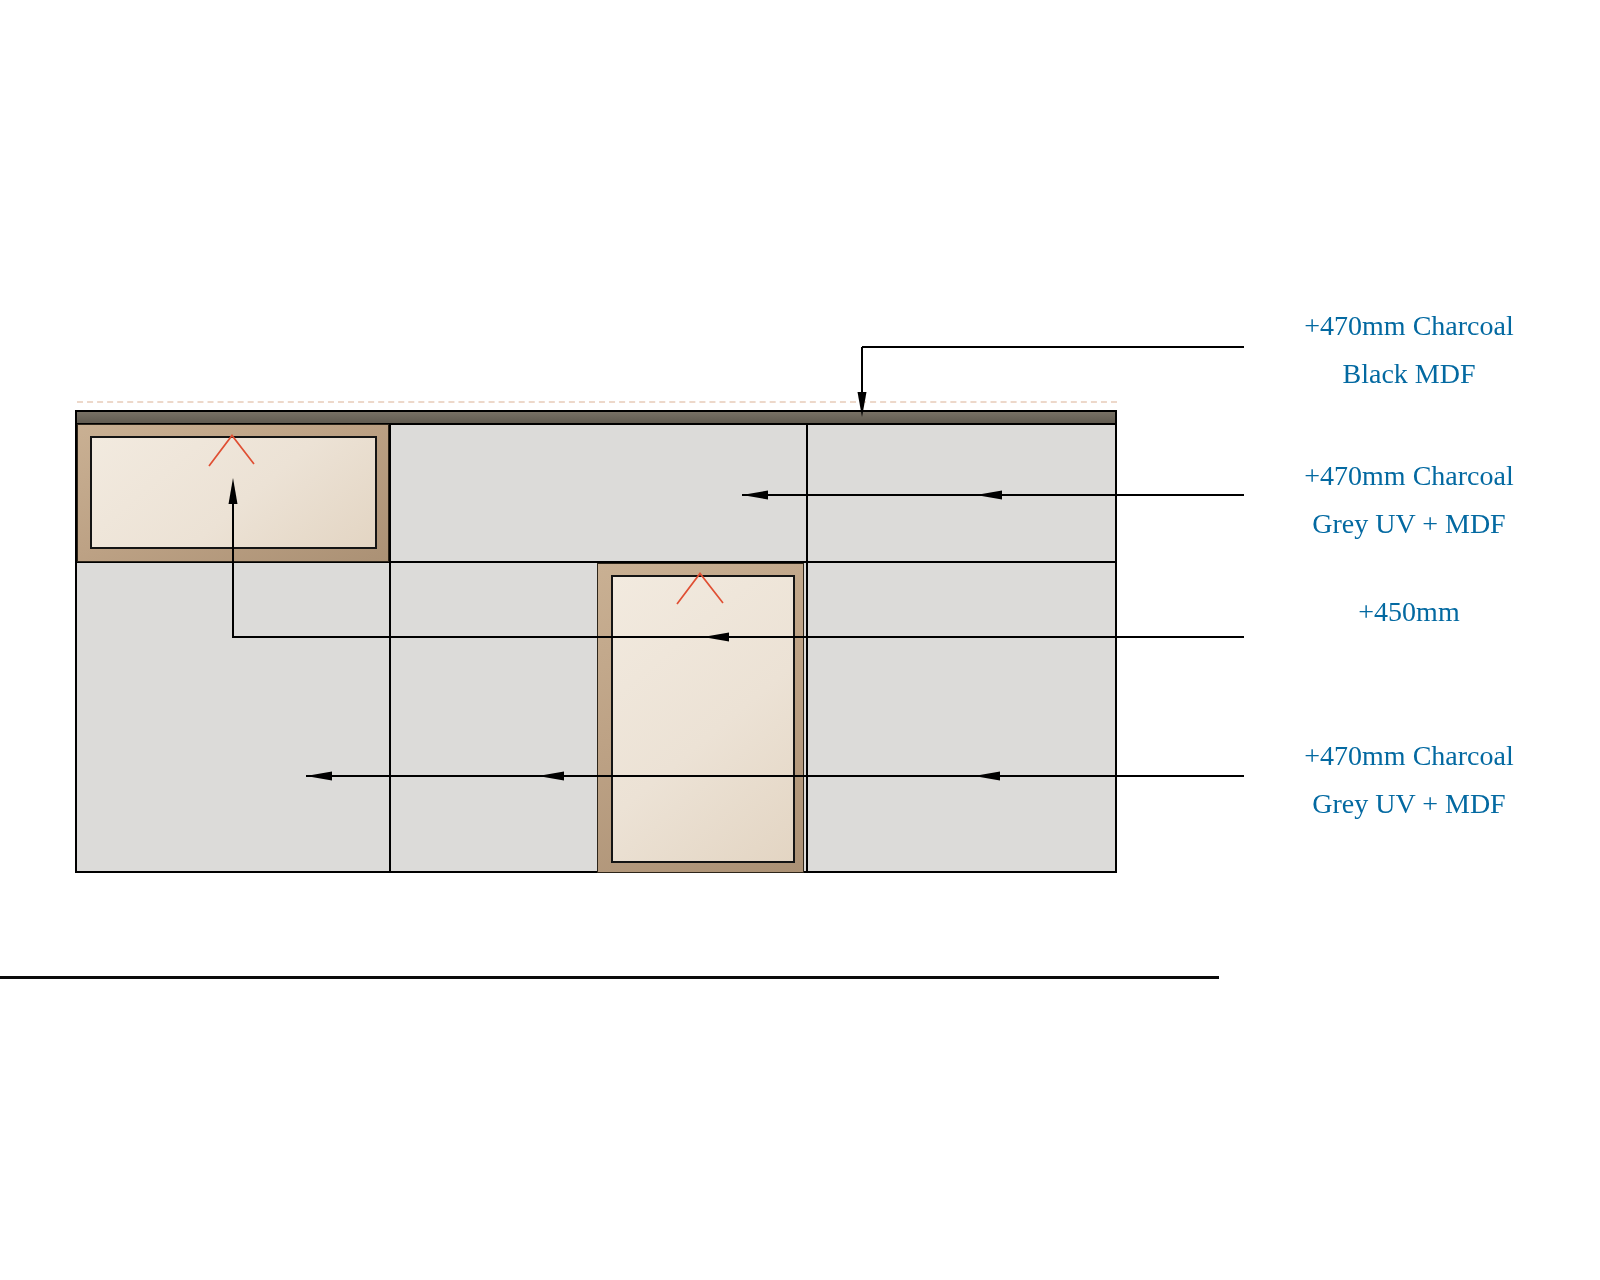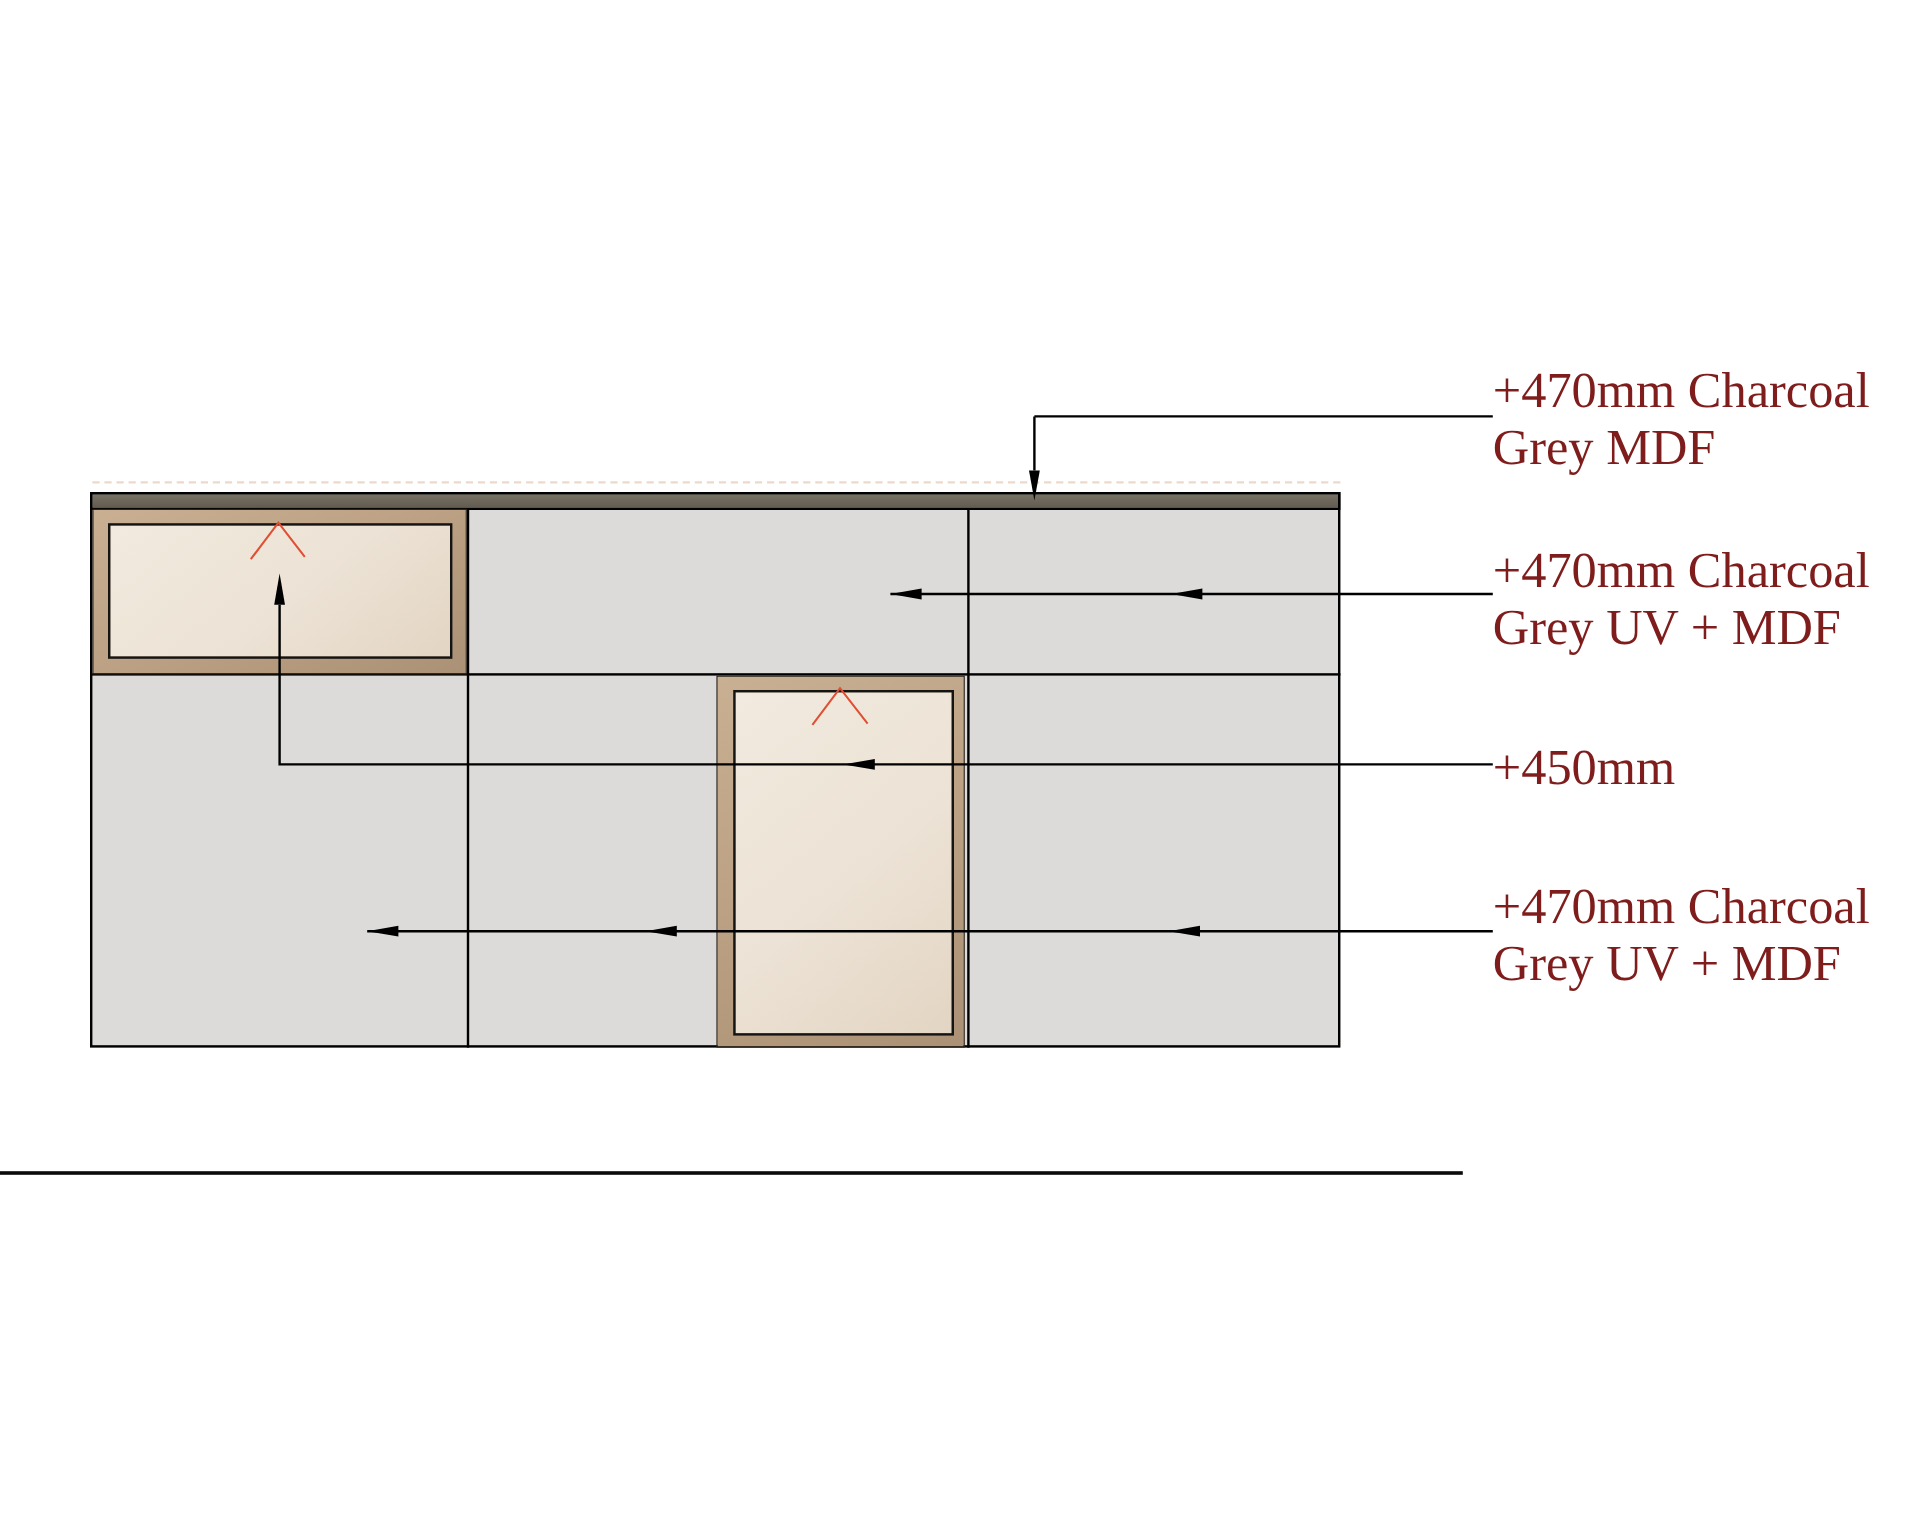--- a/index.html
+++ b/index.html
@@ -53,26 +53,27 @@
 
   
   svg.overlay{position:absolute;left:0;top:0;width:1600px;height:1280px;}
   .leader{stroke:var(--line-black,#000);stroke-width:2;fill:none;}
   .arrowhead{fill:var(--line-black,#000);stroke:none;}
   .chevron{stroke:var(--chevron-red,#e04f33);stroke-width:1.7;fill:none;}
 
   
   .label{
     position:absolute;left:1244px;width:330px;
-    font-size:42px;line-height:48px;color:#7f1d1d;
+    font-size:28px;line-height:48px;color:#0369a1;
     white-space:nowrap;
+    text-align:center;
   }
   .label.l1{top:302px;}
   .label.l2{top:452px;}
-  .label.l3{top:616px;}
+  .label.l3{top:588px;}
   .label.l4{top:732px;}
 
   
   .ground-line{
     position:absolute;left:0;top:976px;width:1219px;height:3px;
     background:#0a0a0a;
   }
 </style>
 </head>
 <body>
@@ -112,21 +113,21 @@
     <polygon class="arrowhead" points="703,637 729,632.5 729,641.5"></polygon>
 
     <path class="leader" d="M306,776 H1244"></path>
     <polygon class="arrowhead" points="306,776 332,771.5 332,780.5"></polygon>
     <polygon class="arrowhead" points="538,776 564,771.5 564,780.5"></polygon>
     <polygon class="arrowhead" points="974,776 1000,771.5 1000,780.5"></polygon>
   </svg>
 
   <div class="label l1">
     <div>+470mm Charcoal</div>
-    <div>Grey MDF</div>
+    <div>Black MDF</div>
   </div>
   <div class="label l2">
     <div>+470mm Charcoal</div>
     <div>Grey UV + MDF</div>
   </div>
   <div class="label l3">
     <div>+450mm</div>
   </div>
   <div class="label l4">
     <div>+470mm Charcoal</div>

